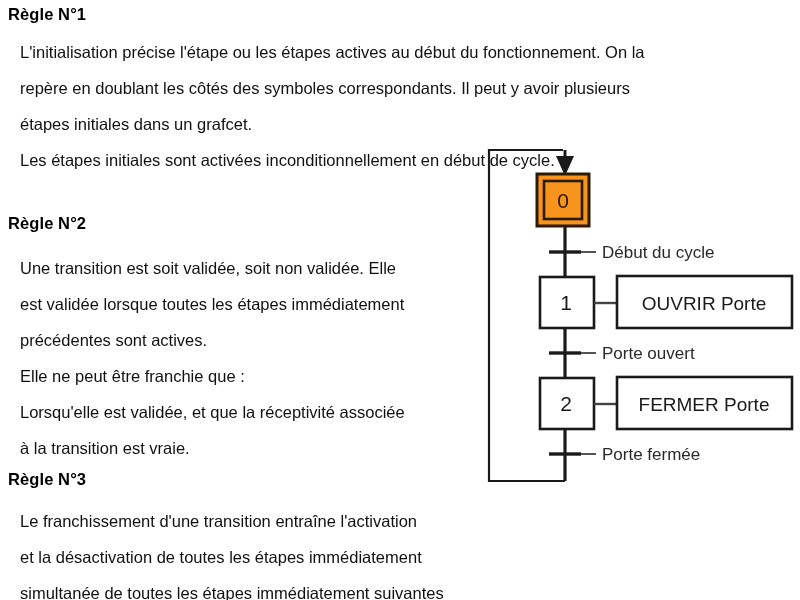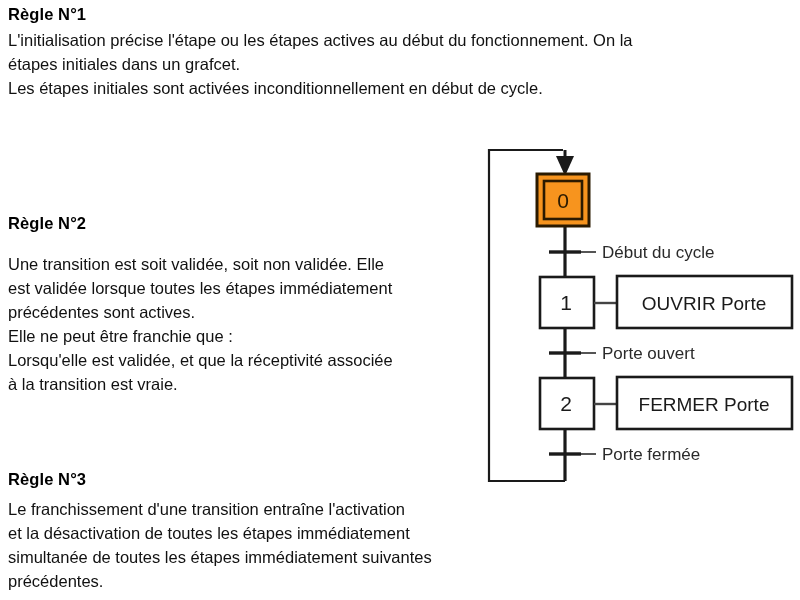--- a/index.html
+++ b/index.html
@@ -25,28 +25,28 @@
     letter-spacing: 0.1px;
     white-space: nowrap;
   }
   .rule-body {
     position: absolute;
     font-size: 16.5px;
     line-height: 24px;
     color: #111111;
   }
   .rule-body p {
-    margin: 0;
+    margin: 12px;
   }
 
   #rule1-heading { left: 8px;  top: 5px; }
   #rule1-body    { left: 8px;  top: 28px;  width: 770px; }
 
   #rule2-heading { left: 8px;  top: 214px; }
-  #rule2-body    { left: 8px;  top: 252px; width: 470px; }
+  #rule2-body    { left: 8px;  top: 244px; width: 470px; }
 
   #rule3-heading { left: 8px;  top: 470px; text-align: center; }
   #rule3-body    { left: 8px;  top: 497px; width: 520px; }
 
   
   #grafcet {
     position: absolute;
     left: 470px;
     top: 135px;
     width: 330px;
@@ -73,20 +73,21 @@
     font-size: 19px;
     fill: #1a1a1a;
   }
 </style>
 </head>
 <body>
 
 <div class="rule-heading" id="rule1-heading">Règle N°1</div>
 <div class="rule-body" id="rule1-body">
   <p>L'initialisation précise l'étape ou les étapes actives au début du fonctionnement. On la</p>
+  <p>repère en doublant les côtés des symboles correspondants. Il peut y avoir plusieurs</p>
   <p>étapes initiales dans un grafcet.</p>
   <p>Les étapes initiales sont activées inconditionnellement en début de cycle.</p>
 </div>
 
 <div class="rule-heading" id="rule2-heading">Règle N°2</div>
 <div class="rule-body" id="rule2-body">
   <p>Une transition est soit validée, soit non validée. Elle</p>
   <p>est validée lorsque toutes les étapes immédiatement</p>
   <p>précédentes sont actives.</p>
   <p>Elle ne peut être franchie que :</p>

